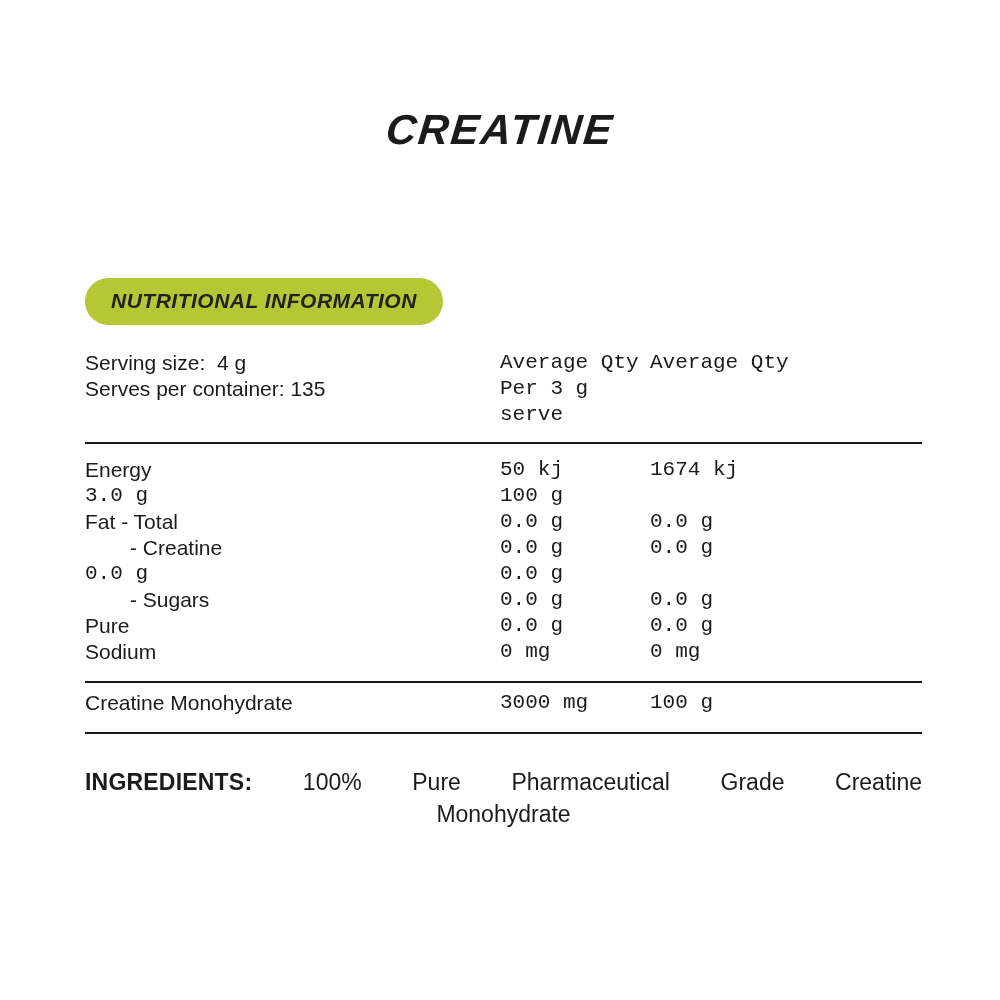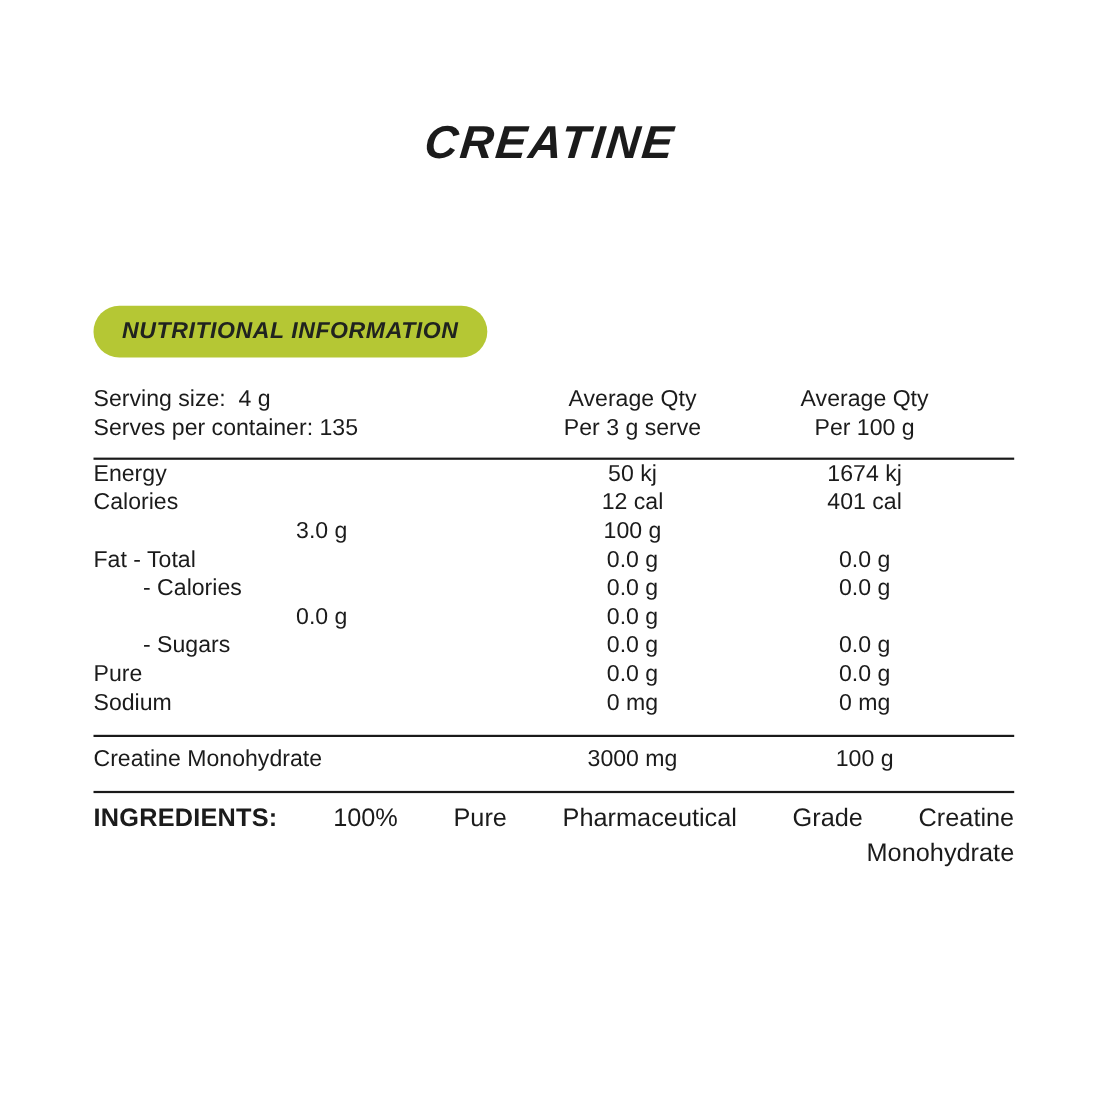--- a/index.html
+++ b/index.html
@@ -29,40 +29,40 @@
     font-weight:bold;
     font-style:italic;
     letter-spacing:0.5px;
     padding:11px 26px 12px 26px;
     border-radius:24px;
     white-space:nowrap;
     text-align:center;
   }
 
   .grid { display:grid; grid-template-columns:1fr 150px 272px; }
-  .c2, .c3 { text-align:center; }
+  .c2, .c3 { text-align:left;font-family:Liberation Mono, monospace; }
 
   .thead { margin-top:25px; font-size:21px; line-height:26px; }
   .thead .pre { white-space:pre-wrap; }
 
   hr { border:none; border-top:2px solid #1a1a1a; }
   .hr1 { margin-top:14px; }
   .hr2 { margin-top:16px; }
   .hr3 { margin-top:16px; }
 
-  .rows { }
+  .rows { margin-top:13px; }
   .row { font-size:21px; line-height:26px; }
   .row .indent { padding-left:45px; }
 
   .creatine { margin-top:7px; font-size:21px; line-height:26px; }
 
-  .ingredients { margin-top:6px; font-size:23px; line-height:32px; }
+  .ingredients { margin-top:32px; font-size:23px; line-height:32px; }
   .ing-line1 { text-align:justify; text-align-last:justify; }
   .ing-label { font-weight:bold; letter-spacing:0.2px; }
-  .ing-line2 { text-align:right; }
+  .ing-line2 { text-align:center; }
 </style>
 </head>
 <body>
 
 <div class="page">
 
   <h1 class="title">CREATINE</h1>
 
   <div class="content">
 
@@ -72,48 +72,42 @@
       <div>
         <div class="pre">Serving size:  4 g</div>
         <div>Serves per container: 135</div>
       </div>
       <div class="c2">
         <div>Average Qty</div>
         <div>Per 3 g serve</div>
       </div>
       <div class="c3">
         <div>Average Qty</div>
-        <div>Per 100 g</div>
       </div>
     </div>
 
     <hr class="hr1">
 
     <div class="rows">
       <div class="grid row">
         <div>Energy</div>
         <div class="c2">50 kj</div>
         <div class="c3">1674 kj</div>
       </div>
       <div class="grid row">
-        <div>Calories</div>
-        <div class="c2">12 cal</div>
-        <div class="c3">401 cal</div>
-      </div>
-      <div class="grid row">
         <div class="c2">3.0 g</div>
         <div class="c3">100 g</div>
       </div>
       <div class="grid row">
         <div>Fat - Total</div>
         <div class="c2">0.0 g</div>
         <div class="c3">0.0 g</div>
       </div>
       <div class="grid row">
-        <div class="indent">- Calories</div>
+        <div class="indent">- Creatine</div>
         <div class="c2">0.0 g</div>
         <div class="c3">0.0 g</div>
       </div>
       <div class="grid row">
         <div class="c2">0.0 g</div>
         <div class="c3">0.0 g</div>
       </div>
       <div class="grid row">
         <div class="indent">- Sugars</div>
         <div class="c2">0.0 g</div>

